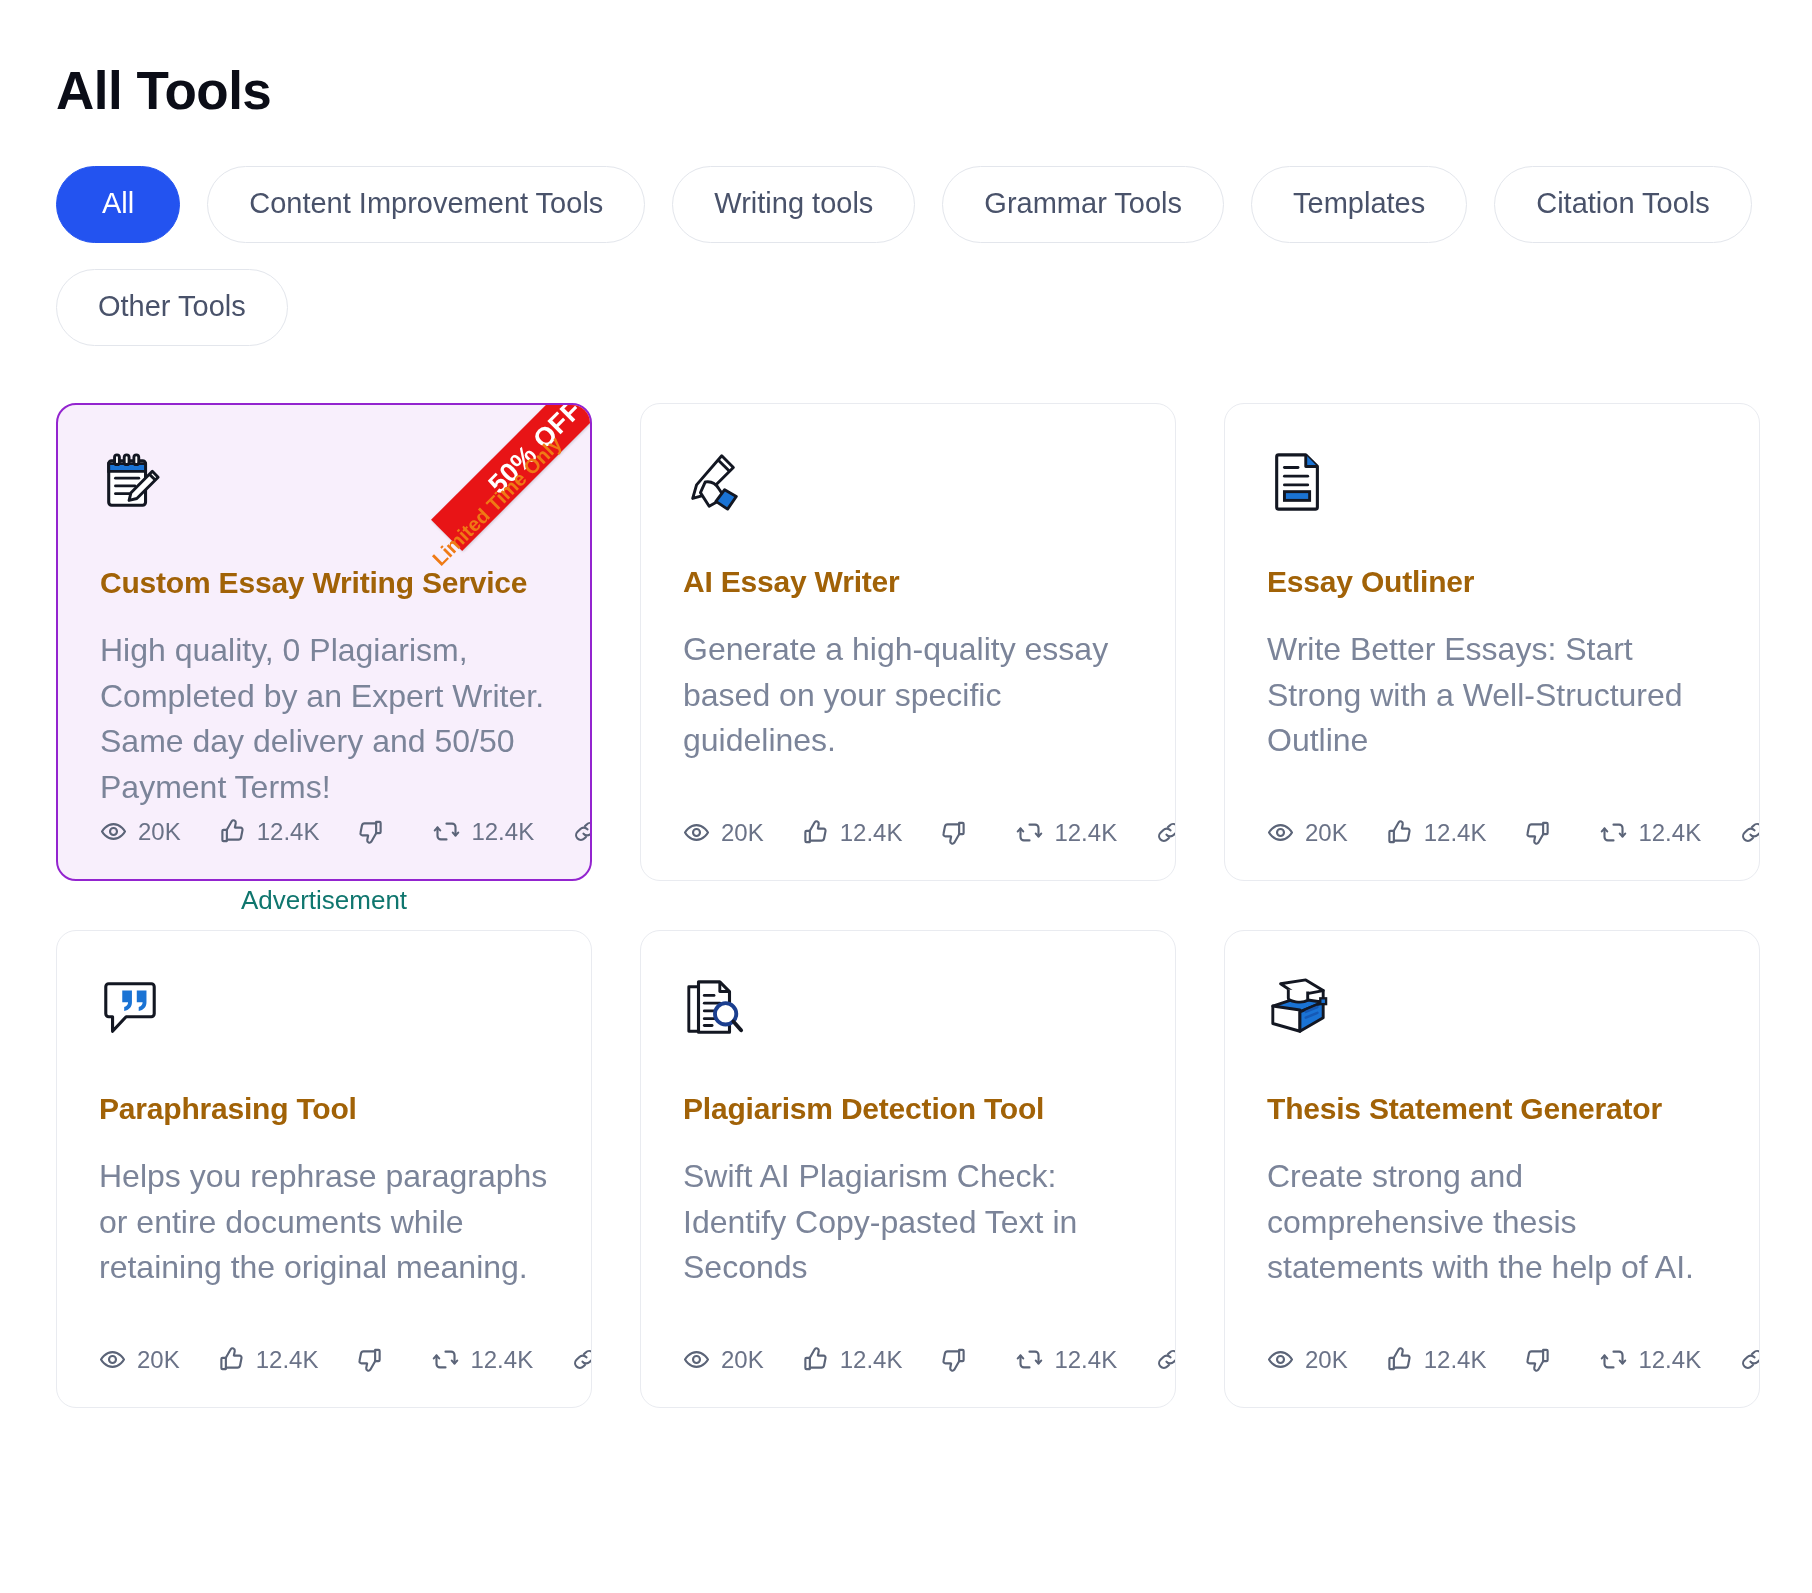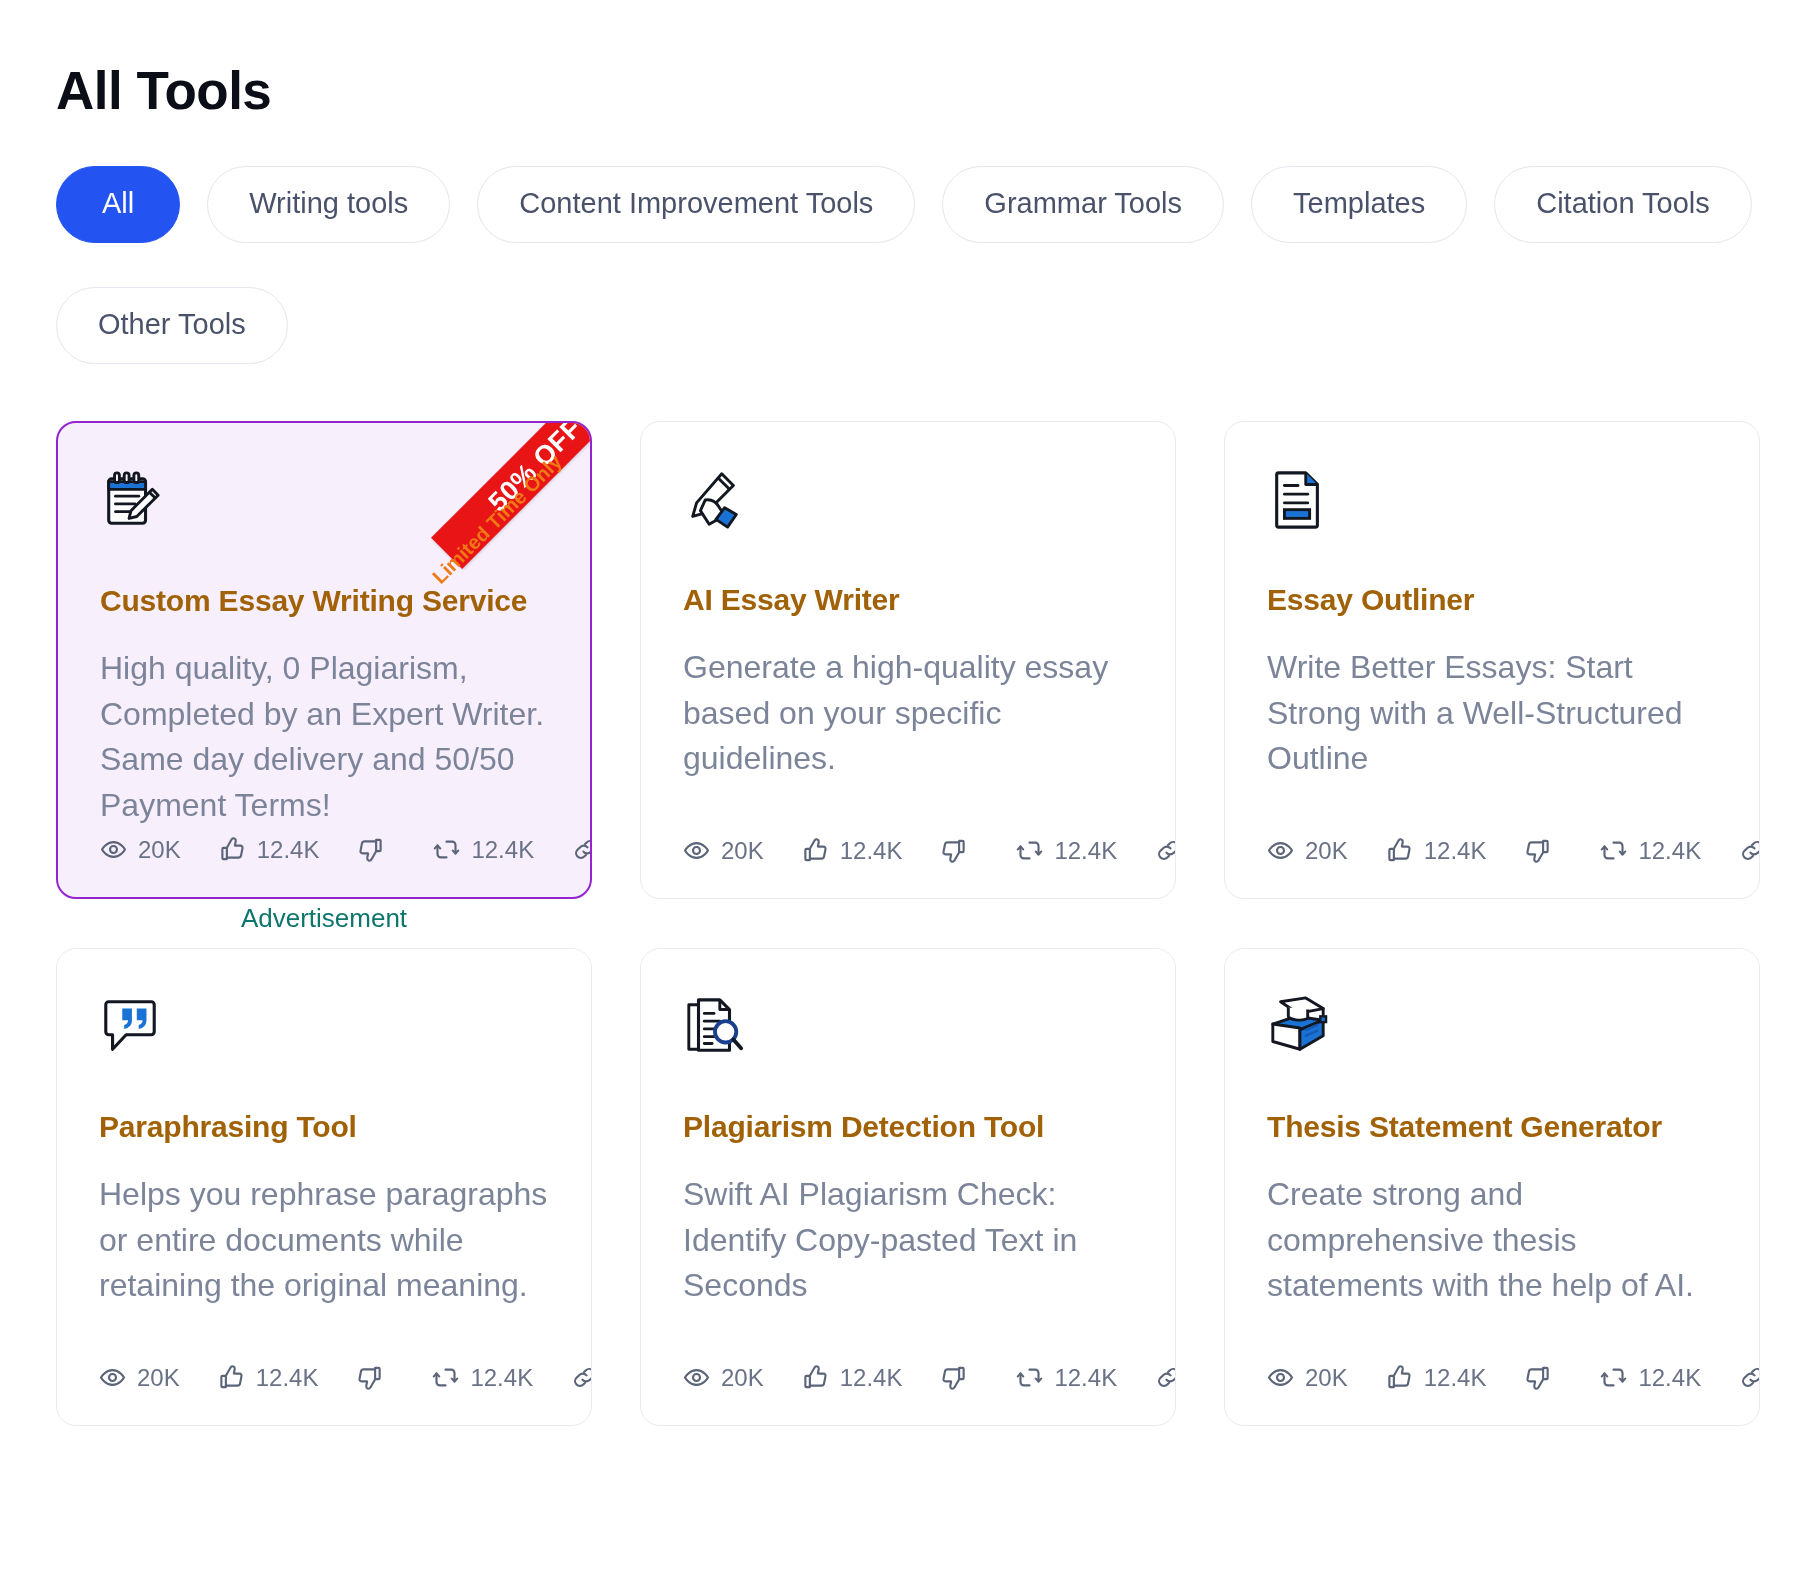--- a/index.html
+++ b/index.html
@@ -24,21 +24,21 @@
     color: #0b0d17;
     letter-spacing: -0.5px;
     line-height: 1.1;
   }
 
   
   .filters {
     margin-top: 46px;
     display: flex;
     flex-wrap: wrap;
-    gap: 44px 27px;
+    gap: 26px 27px;
     max-width: 1700px;
   }
   .pill {
     border: 1.6px solid #e3e6ec;
     background: #ffffff;
     color: #49526a;
     border-radius: 999px;
     font-size: 29px;
     line-height: 1;
     padding: 22px 41px 24px;
@@ -177,22 +177,22 @@
 </style>
 </head>
 <body>
 
 <div class="page">
 
   <h1 class="page-title">All Tools</h1>
 
   <div class="filters">
       <button class="pill active">All</button>
+      <button class="pill">Content Improvement Tools</button>
       <button class="pill">Writing tools</button>
-      <button class="pill">Content Improvement Tools</button>
       <button class="pill">Grammar Tools</button>
       <button class="pill">Templates</button>
       <button class="pill">Citation Tools</button>
       <button class="pill">Other Tools</button>
     </div>
 
   <div class="grid">
       <div class="cell">
         <div class="card promo">
           <div class="ribbon-wrap">

